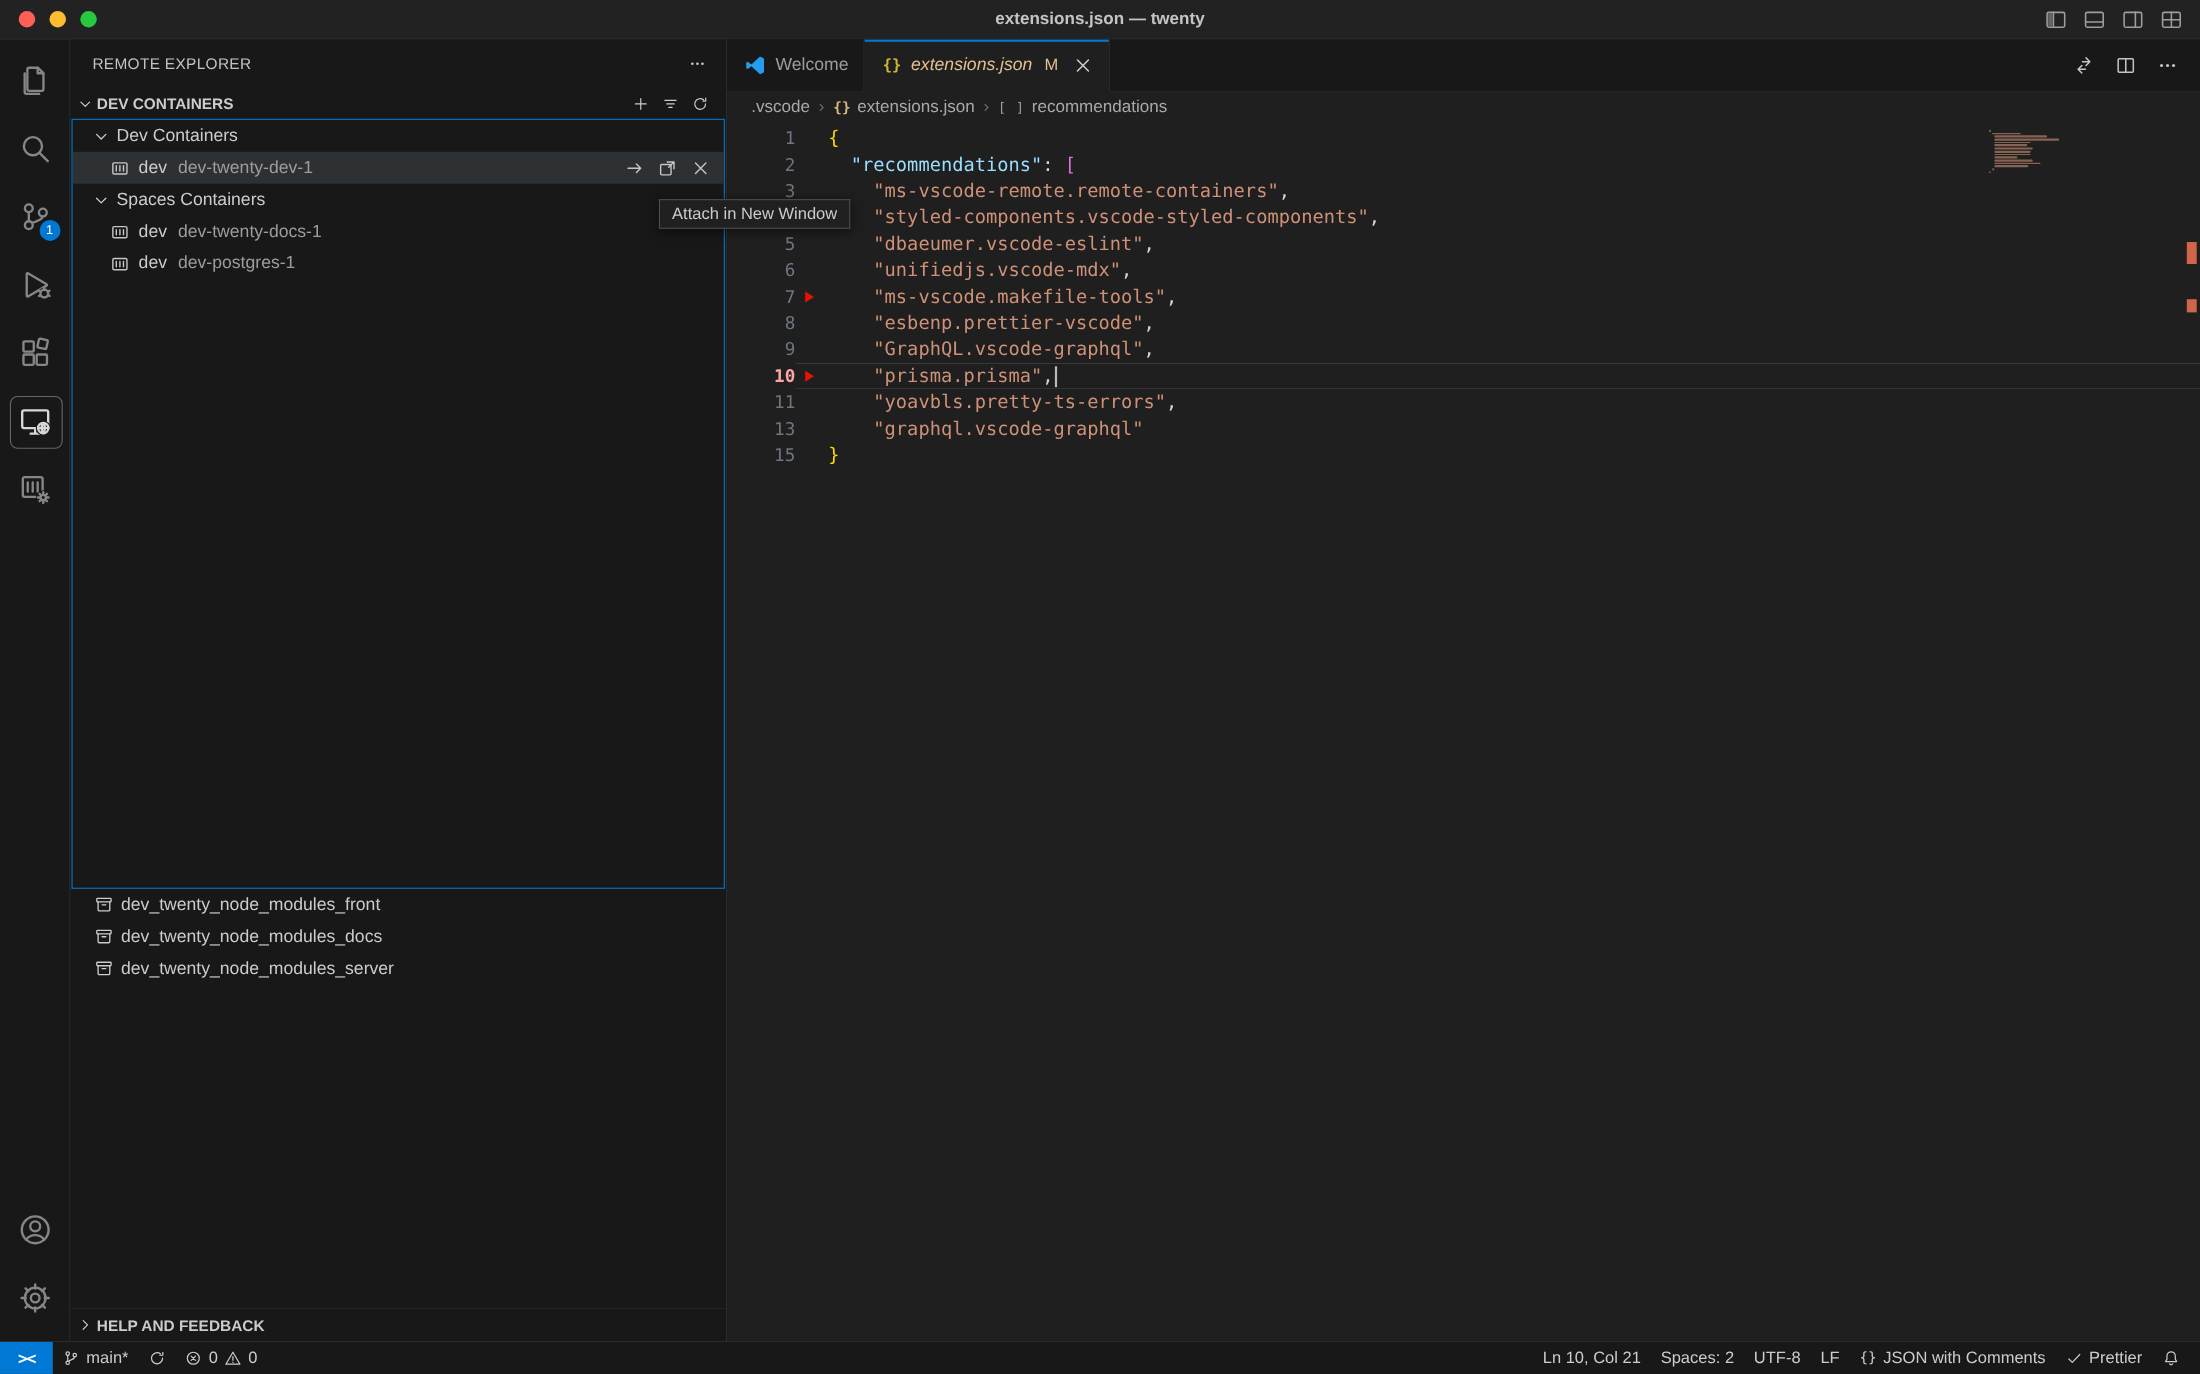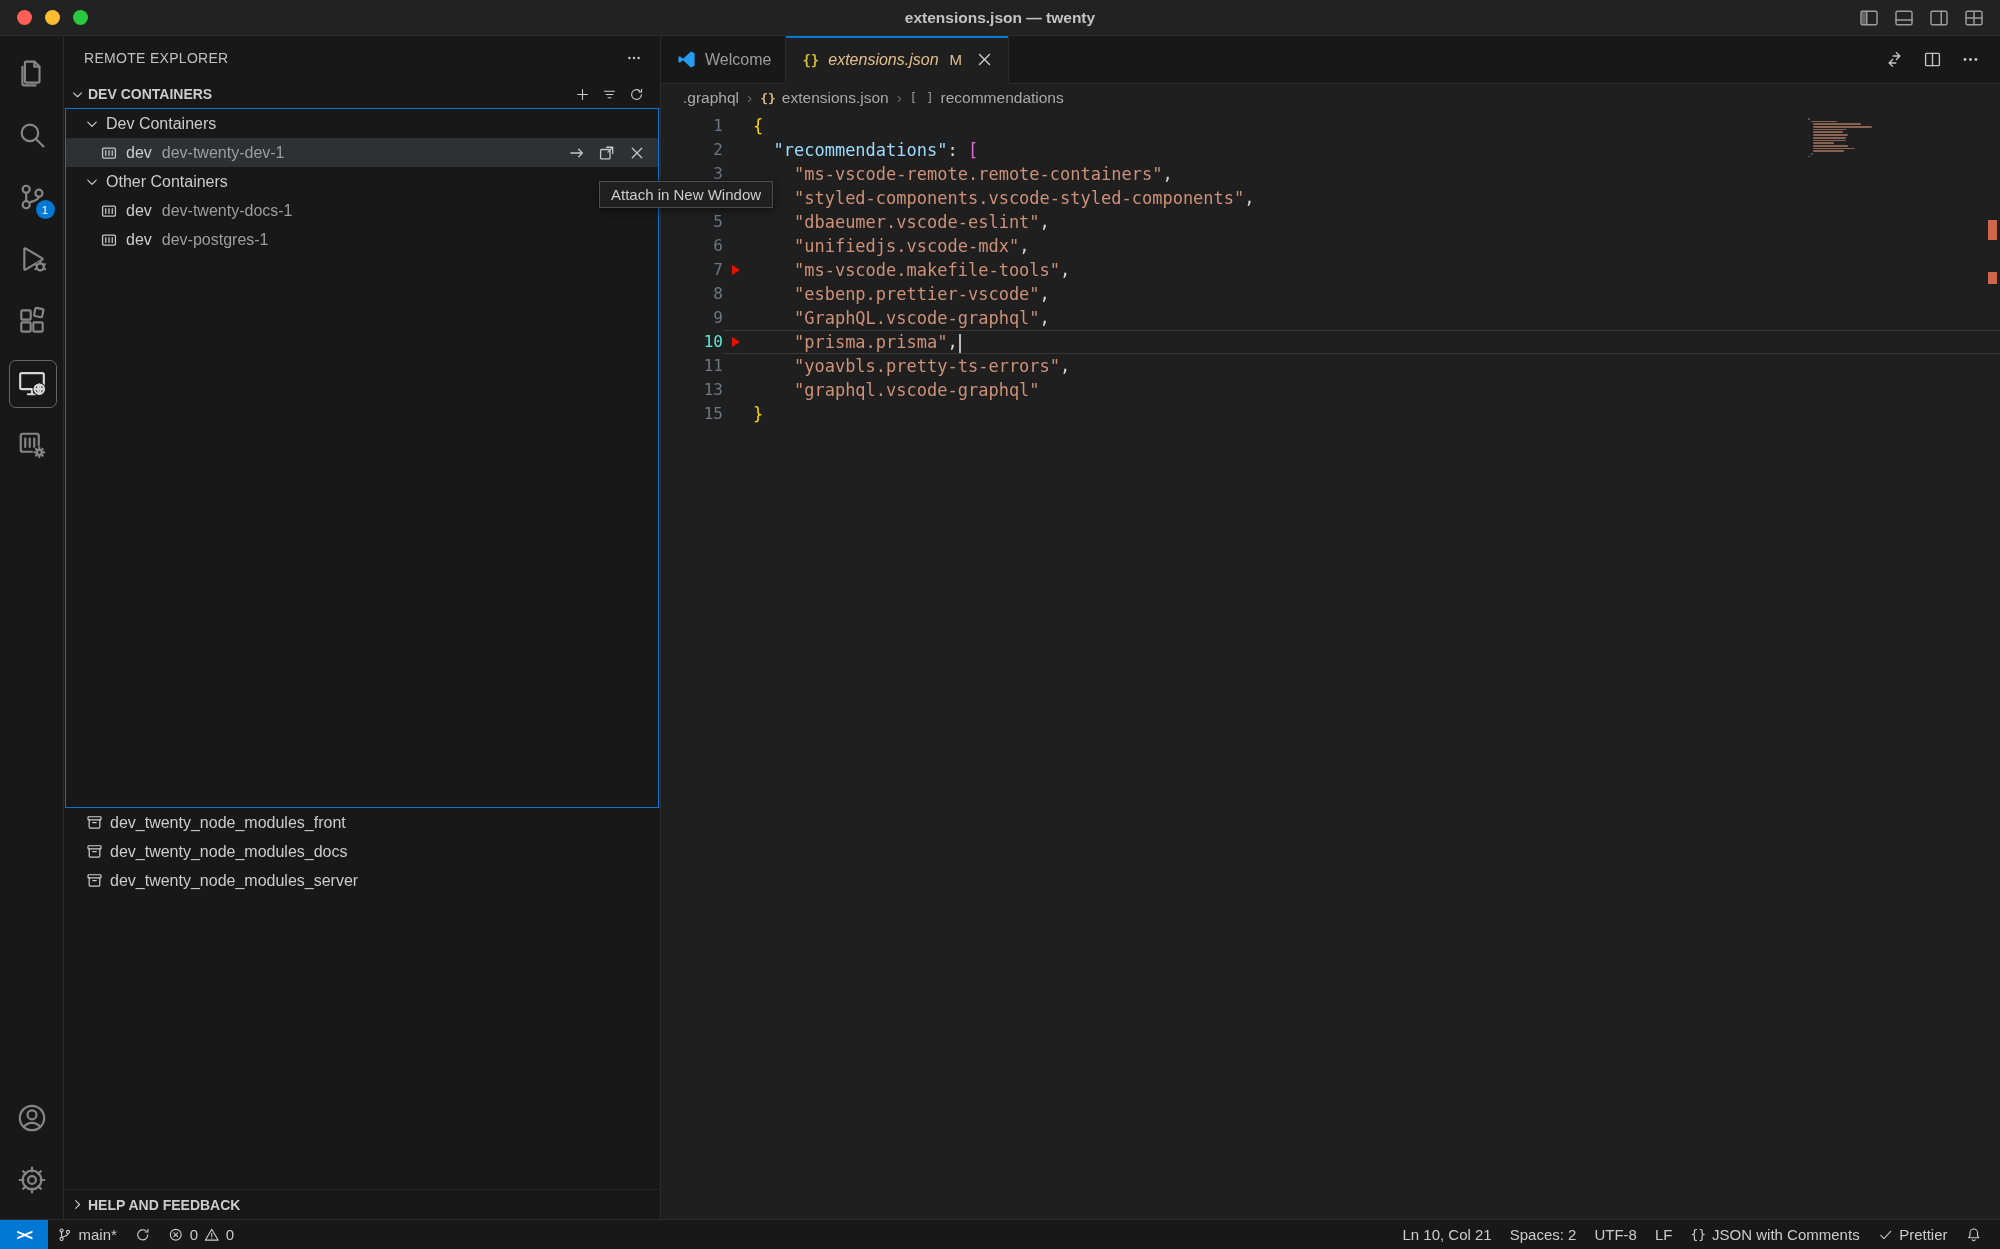--- a/index.html
+++ b/index.html
@@ -84,21 +84,21 @@
   .bc-sep{color:#6e6e6e;margin:0 2px;}
   .bc-item{display:flex;align-items:center;gap:6px;cursor:pointer;}
   .bc-json{color:#d7ba7d;font-weight:700;font-size:13px;font-family:"DejaVu Sans Mono",monospace;}
   .bc-array{color:#9d9d9d;font-size:12px;letter-spacing:1px;font-family:"DejaVu Sans Mono",monospace;}
 
   .code-area{flex:1;position:relative;overflow:hidden;
     font-family:"DejaVu Sans Mono",monospace;font-size:17px;}
   .code-lines{position:absolute;top:2px;left:0;right:0;}
   .code-line{display:flex;height:24px;line-height:24px;}
   .gutter{flex:0 0 62px;width:62px;text-align:right;color:#6e7681;font-size:16px;cursor:pointer;}
-  .code-line.current .gutter{color:#5eead4;}
+  .code-line.current .gutter{color:#fca5a5;font-weight:bold;}
   .line-body{flex:1;display:flex;}
   .code-line.current .line-body{box-shadow:inset 0 1px 0 #383838,inset 0 -1px 0 #383838;}
   .marker-zone{flex:0 0 30px;width:30px;position:relative;}
   .red-marker{position:absolute;left:9px;top:7px;width:0;height:0;
     border-left:8px solid #e51400;border-top:5px solid transparent;border-bottom:5px solid transparent;}
   .line-text{white-space:pre;color:#d4d4d4;}
   .tk-prop{color:#9cdcfe;} .tk-str{color:#ce9178;} .tk-pln{color:#d4d4d4;}
   .tk-b1{color:#ffd700;} .tk-b2{color:#da70d6;}
   .cursor{display:inline-block;width:2px;height:19px;background:#bbbbbb;vertical-align:middle;margin-left:1px;}
 
@@ -338,21 +338,21 @@
                 </svg>
               </span>
             </span>
           </div>
           <div class="tree-row group">
             <span class="icon">
               <svg viewBox="0 0 16 16" fill="none" stroke="currentColor" stroke-width="1.15" stroke-linecap="round" stroke-linejoin="round">
                 <path d="M3.8 6.2L8 10.4l4.2-4.2"></path>
               </svg>
             </span>
-            <span class="tree-label">Other Containers</span>
+            <span class="tree-label">Spaces Containers</span>
           </div>
           <div class="tree-row item">
             <span class="icon">
               <svg viewBox="0 0 16 16" fill="none" stroke="currentColor" stroke-width="1.15" stroke-linecap="round" stroke-linejoin="round">
                 <rect x="2.3" y="3.6" width="11.4" height="9" rx="1"></rect>
                 <path d="M5.1 6v4.2M8 6v4.2M10.9 6v4.2"></path>
               </svg>
             </span>
             <span class="tree-name">dev</span>
             <span class="tree-desc">dev-twenty-docs-1</span>
@@ -449,21 +449,21 @@
               <svg viewBox="0 0 16 16" fill="none" stroke="currentColor" stroke-width="1.15" stroke-linecap="round" stroke-linejoin="round">
                 <circle cx="3.4" cy="8" r="1.2" fill="currentColor" stroke="none"></circle>
                 <circle cx="8" cy="8" r="1.2" fill="currentColor" stroke="none"></circle>
                 <circle cx="12.6" cy="8" r="1.2" fill="currentColor" stroke="none"></circle>
               </svg>
             </span>
           </div>
       </div>
       <div class="breadcrumbs" id="breadcrumbs">
           <span class="bc-item">
-            <span>.graphql</span>
+            <span>.vscode</span>
           </span>
           <span class="bc-sep">›</span>
           <span class="bc-item">
             <span class="bc-json icon">{}</span>
             <span>extensions.json</span>
           </span>
           <span class="bc-sep">›</span>
           <span class="bc-item">
             <span class="bc-array icon">[ ]</span>
             <span>recommendations</span>

